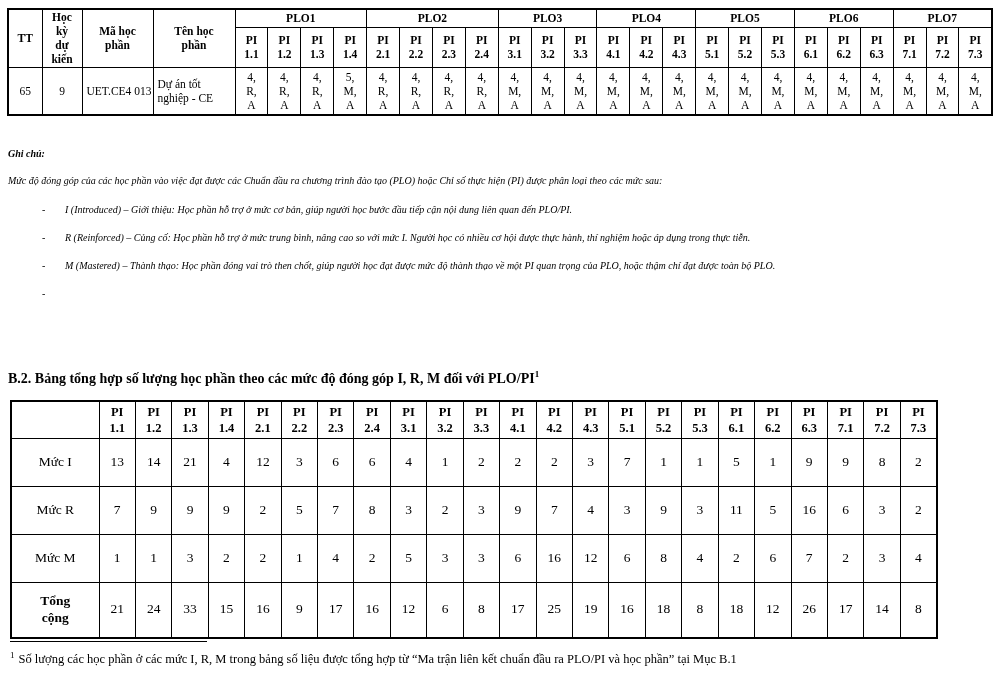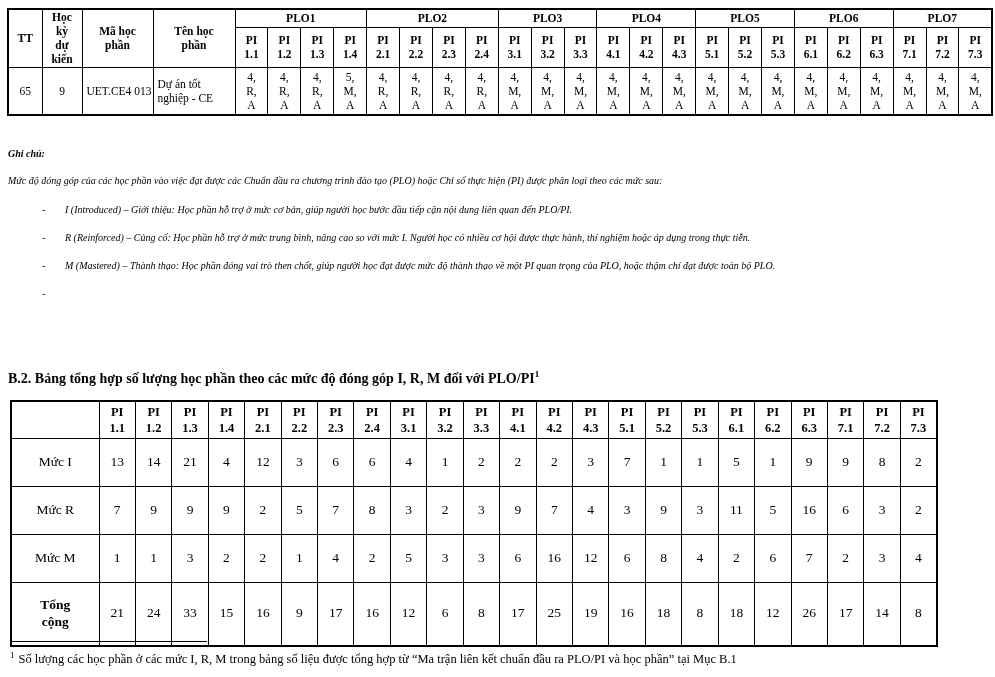--- a/index.html
+++ b/index.html
@@ -403,21 +403,21 @@
           <td>6</td>
           <td>8</td>
           <td>4</td>
           <td>2</td>
           <td>6</td>
           <td>7</td>
           <td>2</td>
           <td>3</td>
           <td>4</td>
         </tr>
-        <tr style="height: 64px;">
+        <tr style="height: 56px;">
           <th class="row-label total">Tổng
 cộng</th>
           <td>21</td>
           <td>24</td>
           <td>33</td>
           <td>15</td>
           <td>16</td>
           <td>9</td>
           <td>17</td>
           <td>16</td>

